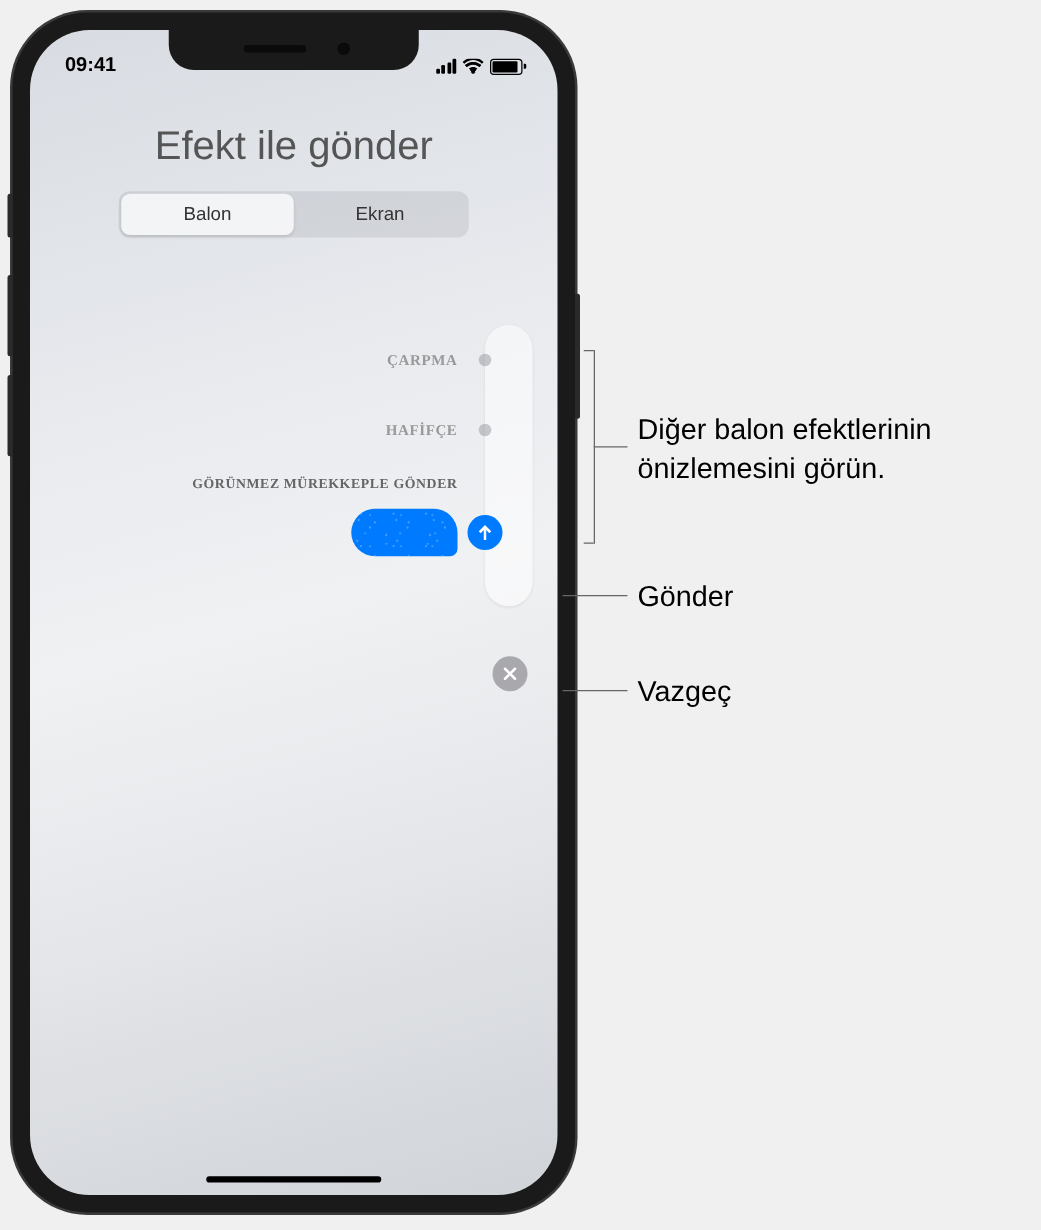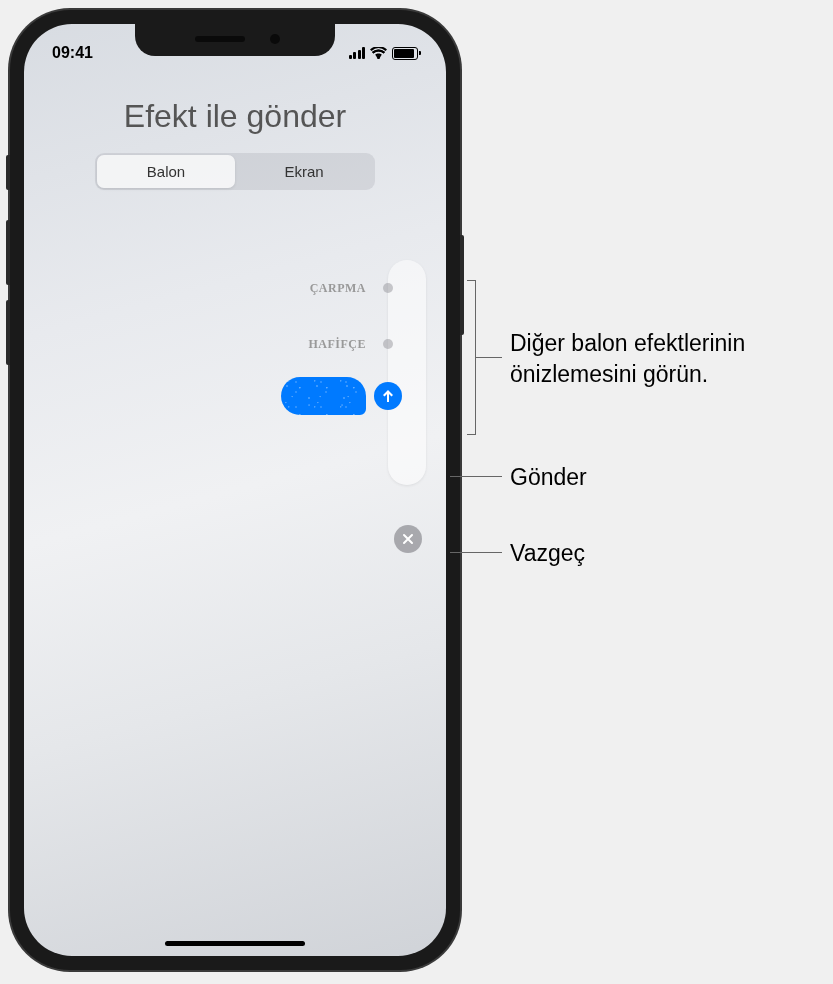--- a/index.html
+++ b/index.html
@@ -438,20 +438,23 @@
         <div class="effect-label">ÇARPMA</div>
         <div class="effect-dot"></div>
       </div>
 
       <div class="effect-row">
         <div class="effect-label">HAFİFÇE</div>
         <div class="effect-dot"></div>
       </div>
 
 
+      <div class="effect-row" style="height: 30px;">
+        <div class="effect-label selected">GÖRÜNMEZ MÜREKKEPLE GÖNDER</div>
+      </div>
 
       <div class="message-bubble-row">
         <div class="message-bubble">
           <div class="bubble-noise"></div>
         </div>
         <div class="send-button">
           <svg viewBox="0 0 16 16">
             <path d="M8 2 L13 7 L11.5 8.5 L9 6 L9 14 L7 14 L7 6 L4.5 8.5 L3 7 Z" fill="#fff"></path>
           </svg>
         </div>

